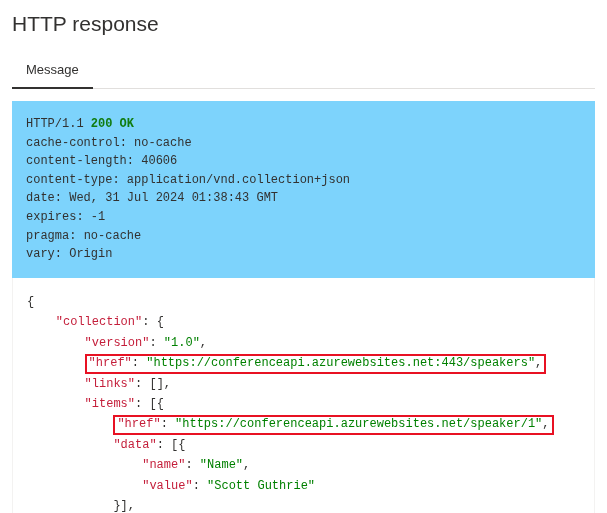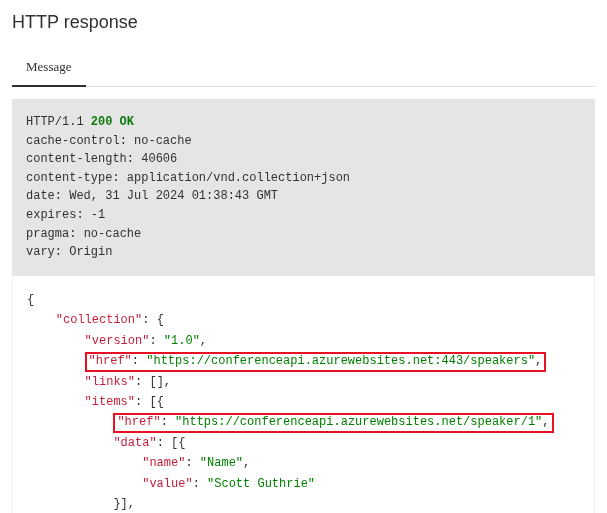--- a/index.html
+++ b/index.html
@@ -6,48 +6,47 @@
   body {
     margin: 0;
     padding: 8px 12px;
     font-family: "Segoe UI", -apple-system, sans-serif;
     background: #ffffff;
     color: #323130;
     width: 607px;
     font-size: 13px;
   }
   .title {
-    font-size: 18px;
+    font-size: 21px;
     font-weight: 400;
     margin: 4px 0 18px 0;
     color: #323130;
   }
   .tabs {
     border-bottom: 1px solid #e1dfdd;
     display: flex;
     gap: 8px;
-    font-family: Liberation Serif, serif;
   }
   .tab {
     padding: 8px 14px 10px 14px;
     font-size: 13px;
     cursor: pointer;
     border-bottom: 2px solid transparent;
     margin-bottom: -1px;
   }
   .tab.active {
     border-bottom: 2px solid #323130;
     color: #323130;
     font-weight: 400;
   }
   .tab.inactive {
     color: #0078d4;
   }
   .headers-block {
-    background: #e5e5e5;
+    background: #7dd3fc;
     padding: 14px 14px;
     font-family: Consolas, "Courier New", monospace;
     font-size: 12px;
     line-height: 1.55;
     color: #323130;
     margin-top: 12px;
     white-space: pre;
   }
   .status-ok { color: #107c10; font-weight: bold;}
   .body-block {

